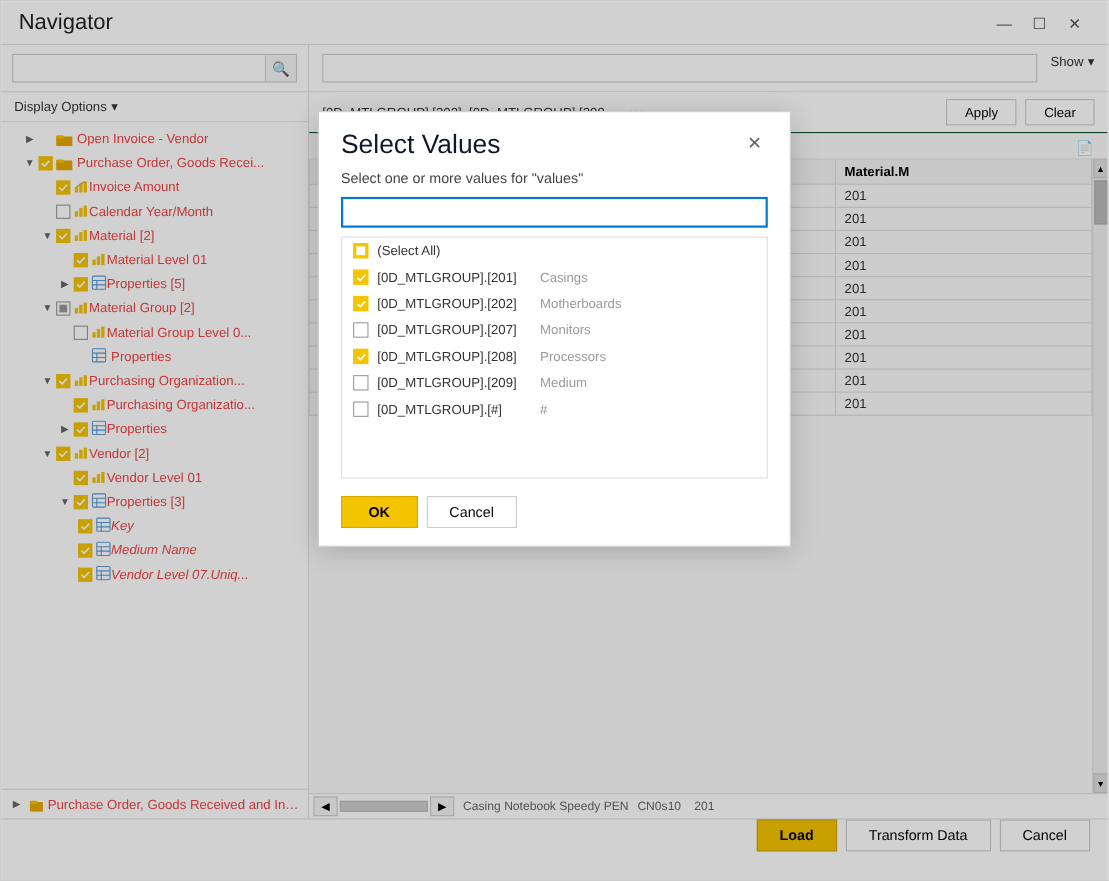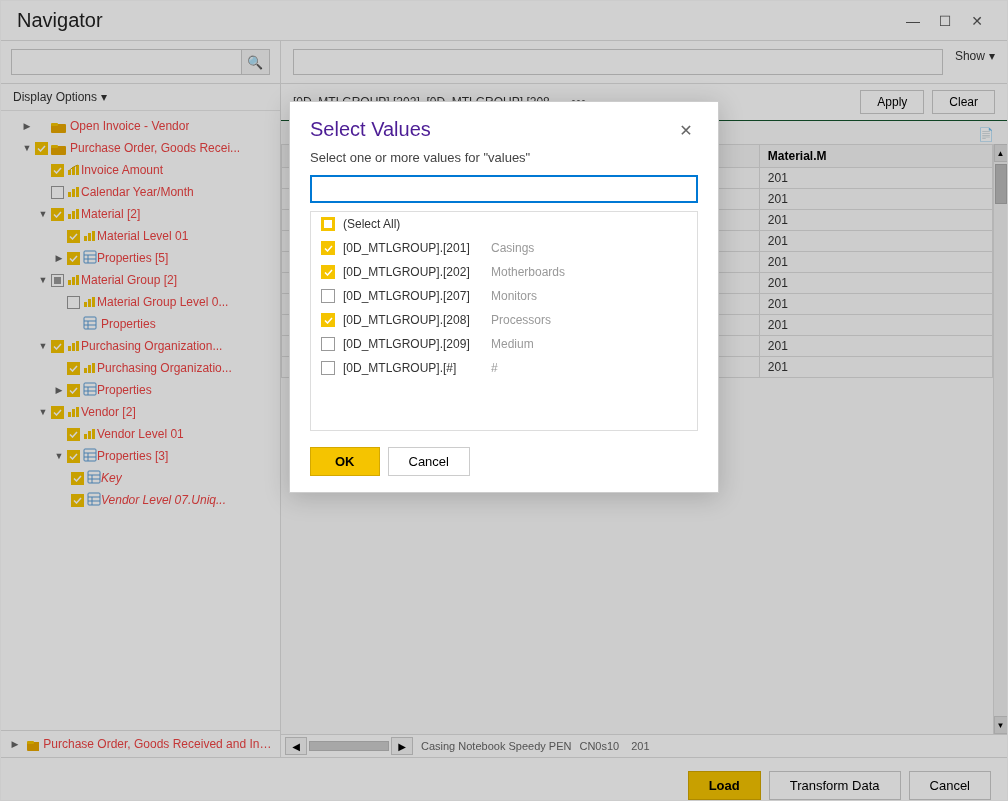--- a/index.html
+++ b/index.html
@@ -178,24 +178,24 @@
     }
     td {
       border: 1px solid #ddd;
       padding: 3px 8px;
       white-space: nowrap;
       color: #333;
     }
     tr:nth-child(even) td { background: #fafafa; }
     
     .bottom-bar {
-      height: 43px;
+      height: 56px;
       border-top: 1px solid #e0e0e0;
       display: flex;
-      align-items: flex-end;
+      align-items: flex-start;
       justify-content: flex-end;
       padding: 0 16px;
       gap: 8px;
       background: #fff;
     }
     .load-btn {
       padding: 6px 20px;
       background: #f5c400;
       border: 1px solid #d4a800;
       cursor: pointer;
@@ -234,21 +234,21 @@
       width: 430px;
       padding: 0;
       position: relative;
     }
     .modal-header {
       padding: 16px 20px 8px;
       display: flex;
       justify-content: space-between;
       align-items: flex-start;
     }
-    .modal-title { font-size: 20px; font-weight: 300; color: #4c1d95; }
+    .modal-title { font-size: 24px; font-weight: 300; color: #0f172a; }
     .modal-close {
       background: transparent; border: none; cursor: pointer;
       font-size: 16px; color: #666;
       width: 24px; height: 24px;
       display: flex; align-items: center; justify-content: center;
     }
     .modal-subtitle { padding: 0 20px 10px; font-size: 13px; color: #444; }
     .modal-search {
       margin: 0 20px 8px;
       height: 28px;
@@ -620,20 +620,37 @@
             <svg width="14" height="14">
                 <rect x="1" y="1" width="12" height="12" rx="1" fill="none" stroke="#5b9bd5" stroke-width="1"></rect>
                 <line x1="1" y1="5" x2="13" y2="5" stroke="#5b9bd5" stroke-width="1"></line>
                 <line x1="1" y1="9" x2="13" y2="9" stroke="#5b9bd5" stroke-width="1"></line>
                 <line x1="5" y1="5" x2="5" y2="13" stroke="#5b9bd5" stroke-width="1"></line>
               </svg>
           </span>
           <span class="tree-label">Key</span>
         </div>
 
+        <div class="tree-item tree-indent-4">
+          <span class="chevron" style="visibility:hidden">▶</span>
+          <span class="cb-checked">
+              <svg width="9" height="7">
+                <polyline points="1,3.5 3.5,6 8,1" stroke="#fff" stroke-width="1.5" fill="none"></polyline>
+              </svg>
+            </span>
+          <span style="margin-left:3px">
+            <svg width="14" height="14">
+                <rect x="1" y="1" width="12" height="12" rx="1" fill="none" stroke="#5b9bd5" stroke-width="1"></rect>
+                <line x1="1" y1="5" x2="13" y2="5" stroke="#5b9bd5" stroke-width="1"></line>
+                <line x1="1" y1="9" x2="13" y2="9" stroke="#5b9bd5" stroke-width="1"></line>
+                <line x1="5" y1="5" x2="5" y2="13" stroke="#5b9bd5" stroke-width="1"></line>
+              </svg>
+          </span>
+          <span class="tree-label">Medium Name</span>
+        </div>
 
         <div class="tree-item tree-indent-4">
           <span class="chevron" style="visibility:hidden">▶</span>
           <span class="cb-checked">
               <svg width="9" height="7">
                 <polyline points="1,3.5 3.5,6 8,1" stroke="#fff" stroke-width="1.5" fill="none"></polyline>
               </svg>
             </span>
           <span style="margin-left:3px">
             <svg width="14" height="14">

